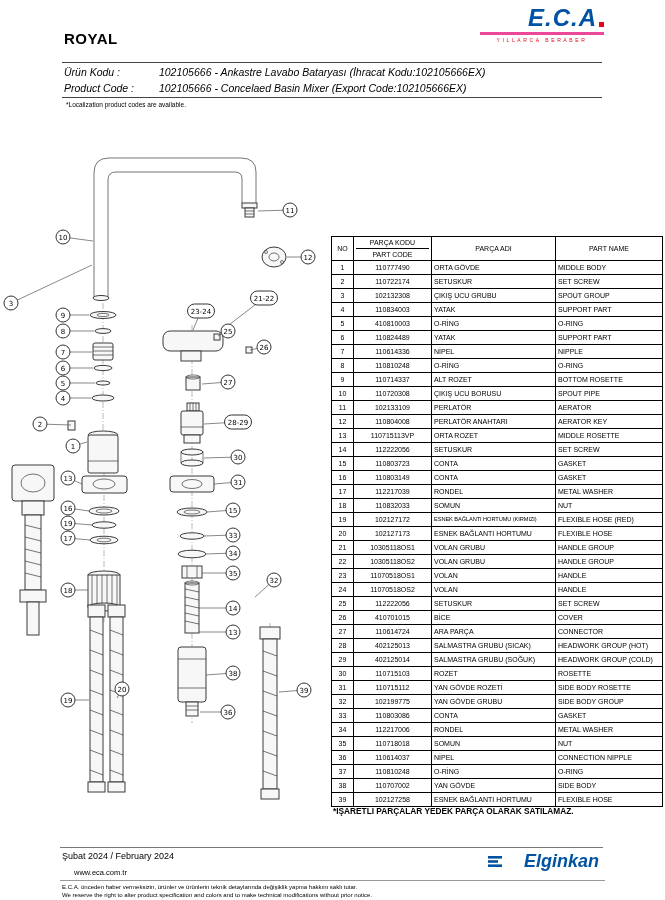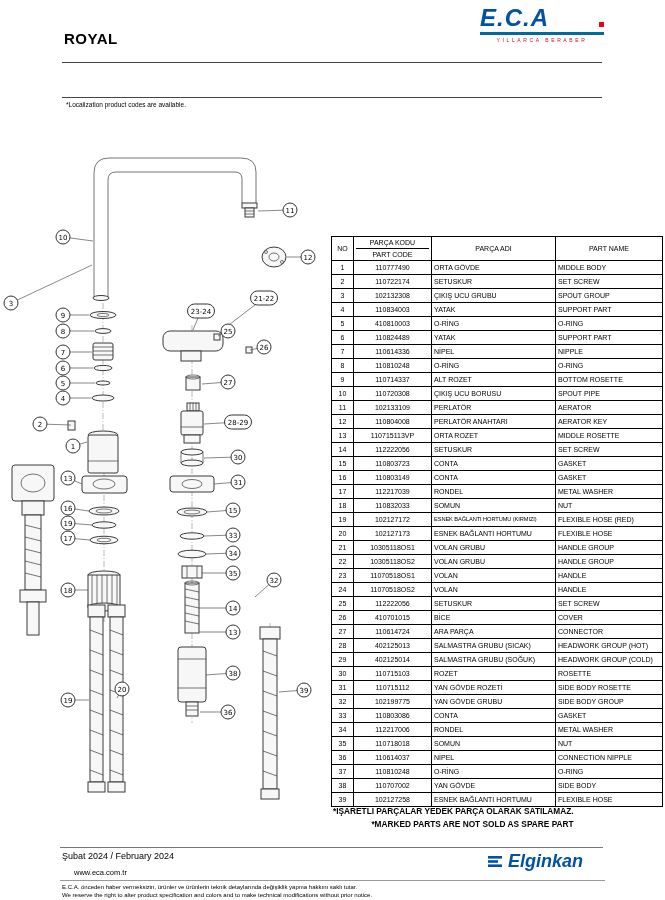--- a/index.html
+++ b/index.html
@@ -3,21 +3,21 @@
 <meta charset="utf-8">
 <style>
   html,body{margin:0;padding:0;background:#fff;}
   .page{position:relative;width:665px;height:900px;background:#fff;overflow:hidden;
         font-family:"Liberation Sans",sans-serif;color:#000;}
 
   .page-title{position:absolute;left:64px;top:30px;font-size:15px;font-weight:bold;letter-spacing:.5px;text-align:center;}
 
   
   .eca-logo{position:absolute;left:480px;top:5px;width:124px;text-align:center;}
-  .eca-row{display:flex;align-items:flex-end;justify-content:space-between;border-bottom:3px solid #0369a1;padding-bottom:1px;}
+  .eca-row{display:flex;align-items:flex-end;justify-content:flex-end;border-bottom:3px solid #ec4899;padding-bottom:1px;}
   .eca-text{color:#0052a5;font-size:24px;font-weight:bold;font-style:italic;letter-spacing:1px;line-height:26px;}
   .eca-dot{width:5px;height:5px;background:#e30613;margin:0 0 4px 2px;display:inline-block;}
   .eca-tagline{color:#e30613;font-size:5px;letter-spacing:2.6px;margin-top:2px;white-space:nowrap;}
 
   .rule{position:absolute;left:62px;width:540px;height:1px;background:#444;}
   .rule-top{top:62px;}
   .rule-bottom{top:97px;}
 
   .product-info{position:absolute;left:64px;top:65px;font-style:italic;font-size:10.5px;line-height:15.5px;}
   .pi-label{display:inline-block;width:92px;}
@@ -45,21 +45,21 @@
   .c-code{text-align:center;}
   .c-tr,.c-en{text-align:left;}
   td.tight{font-size:5.7px;letter-spacing:-.1px;}
 
   .footnotes{position:absolute;left:333px;top:805px;font-size:8.3px;font-weight:bold;line-height:13px;white-space:nowrap;text-align:right;}
 
   
   .footer-rule{position:absolute;left:60px;top:847px;width:543px;height:1px;background:#777;}
   .footer-date{position:absolute;left:62px;top:851px;font-size:9px;}
   .footer-web{position:absolute;left:74px;top:868px;font-size:7.5px;}
-  .elginkan{position:absolute;left:487px;top:851px;display:flex;align-items:center;gap:5px;}
+  .elginkan{position:absolute;left:487px;top:851px;display:flex;align-items:center;gap:21px;}
   .elginkan-text{color:#0053a0;font-size:18px;font-weight:bold;font-style:italic;}
   .disclaimer{position:absolute;left:60px;top:880px;width:543px;border-top:1px solid #999;border-bottom:1px solid #999;
         padding:2px 0 2px 2px;font-size:6px;line-height:8px;}
 </style>
 </head>
 <body>
 
 <div class="page">
 
   <div class="page-title">ROYAL</div>
@@ -67,20 +67,30 @@
   <div class="eca-logo">
     <div class="eca-row">
       <span class="eca-text">E.C.A</span>
       <span class="eca-dot"></span>
     </div>
     <div class="eca-tagline">YILLARCA BERABER</div>
   </div>
 
   <div class="rule rule-top"></div>
 
+  <div class="product-info">
+    <div class="pi-row">
+      <span class="pi-label">Ürün Kodu :</span>
+      <span class="pi-value">102105666 - Ankastre Lavabo Bataryası (İhracat Kodu:102105666EX)</span>
+    </div>
+    <div class="pi-row">
+      <span class="pi-label">Product Code :</span>
+      <span class="pi-value">102105666 - Concelaed Basin Mixer (Export Code:102105666EX)</span>
+    </div>
+  </div>
 
   <div class="rule rule-bottom"></div>
   <div class="pi-note">*Localization product codes are available.</div>
 
   <svg class="diagram" viewBox="0 0 335 690">
 
     <path class="dash" d="M103,168 V335 M104,338 V488 M192,190 V588 M270,488 V660"></path>
 
     <g>
       <path class="thin" d="M94,162 V38 Q94,23 109,23 H241 Q256,23 256,37 V68"></path>
@@ -680,21 +690,20 @@
       <td class="c-no">39</td>
       <td class="c-code">102127258</td>
       <td class="c-tr">ESNEK BAĞLANTI HORTUMU</td>
       <td class="c-en">FLEXIBLE HOSE</td>
     </tr>
   </tbody>
   </table>
 
   <div class="footnotes">
     <div>*İŞARETLİ PARÇALAR YEDEK PARÇA OLARAK SATILAMAZ.</div>
-    <div>*MARKED PARTS ARE NOT SOLD AS SPARE PART</div>
   </div>
 
   <div class="footer-rule"></div>
   <div class="footer-date">Şubat 2024 / February 2024</div>
   <div class="footer-web">www.eca.com.tr</div>
 
   <div class="elginkan">
     <svg width="16" height="16" viewBox="0 0 16 16">
       <rect x="1" y="2" width="14" height="2.6" fill="#0053a0"></rect>
       <rect x="1" y="6.2" width="10" height="2.6" fill="#0053a0"></rect>

